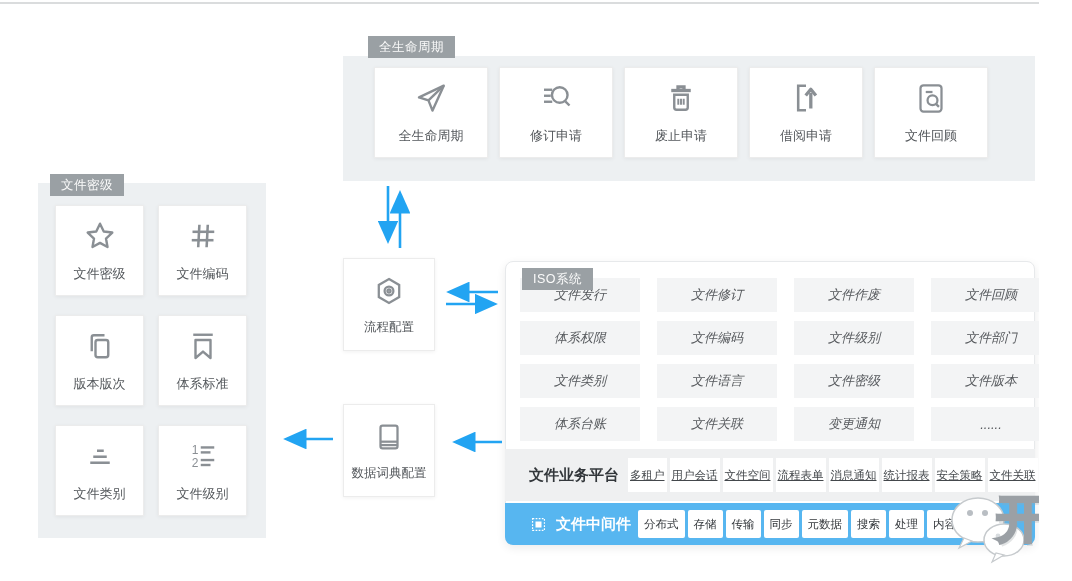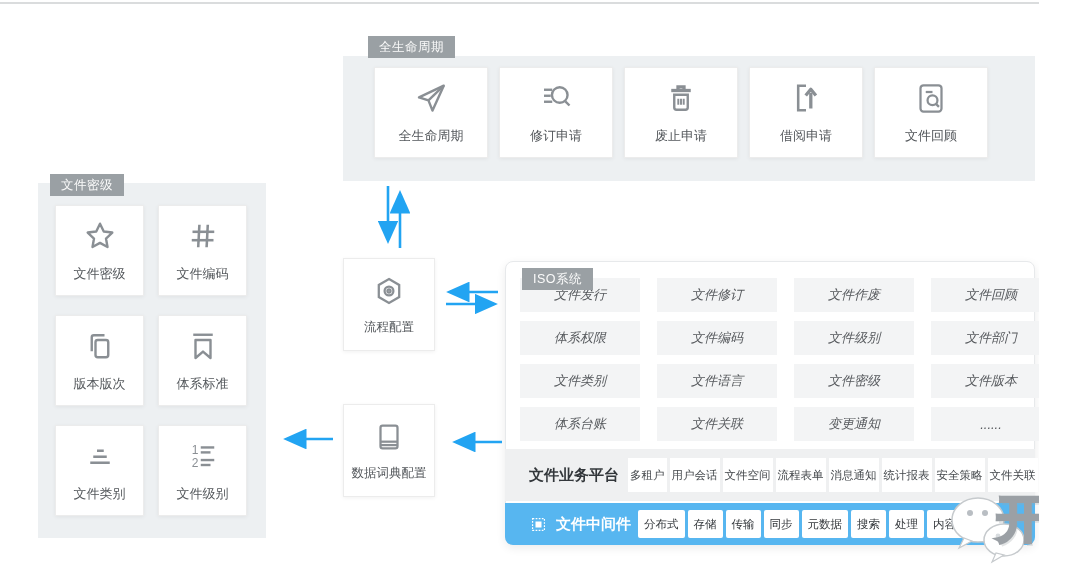--- a/index.html
+++ b/index.html
@@ -43,21 +43,21 @@
         grid-template-columns:repeat(4,120px);grid-auto-rows:34px;gap:9px 17px;font-style:italic;}
   .iso-cell{background:#f3f4f5;color:#56595d;font-size:13px;display:flex;
         align-items:center;justify-content:center;}
 
   .bar{position:absolute;left:505px;width:530px;display:flex;align-items:center;
         box-sizing:border-box;padding-left:24px;z-index:2;}
   .bar-platform{top:449px;height:52px;background:#eff0f1;}
   .bar-platform .bar-label{font-size:15px;font-weight:bold;color:#33373b;white-space:nowrap;}
   .bar-platform .chips{margin-left:9px;}
   .bar-platform .chip{height:34px;line-height:34px;font-size:11.5px;color:#44484c;
-        background:#fff;padding:0 2px;white-space:nowrap;}
+        background:#fff;padding:0 2px;white-space:nowrap;text-decoration:underline;}
 
   .bar-middleware{top:503px;height:42px;background:#57b6f0;border-radius:0 0 8px 8px;}
   .bar-middleware .bar-label{font-size:15px;font-weight:bold;color:#fff;margin-left:8px;white-space:nowrap;}
   .bar-middleware .chips{margin-left:7px;}
   .bar-middleware .chip{height:28px;line-height:28px;font-size:11.5px;color:#33373b;
         background:#fff;border-radius:2px;padding:0 6px;white-space:nowrap;}
   .mw-icon svg{width:19px;height:19px;display:block;}
 
   .chips{display:flex;gap:3px;align-items:center;}
 

